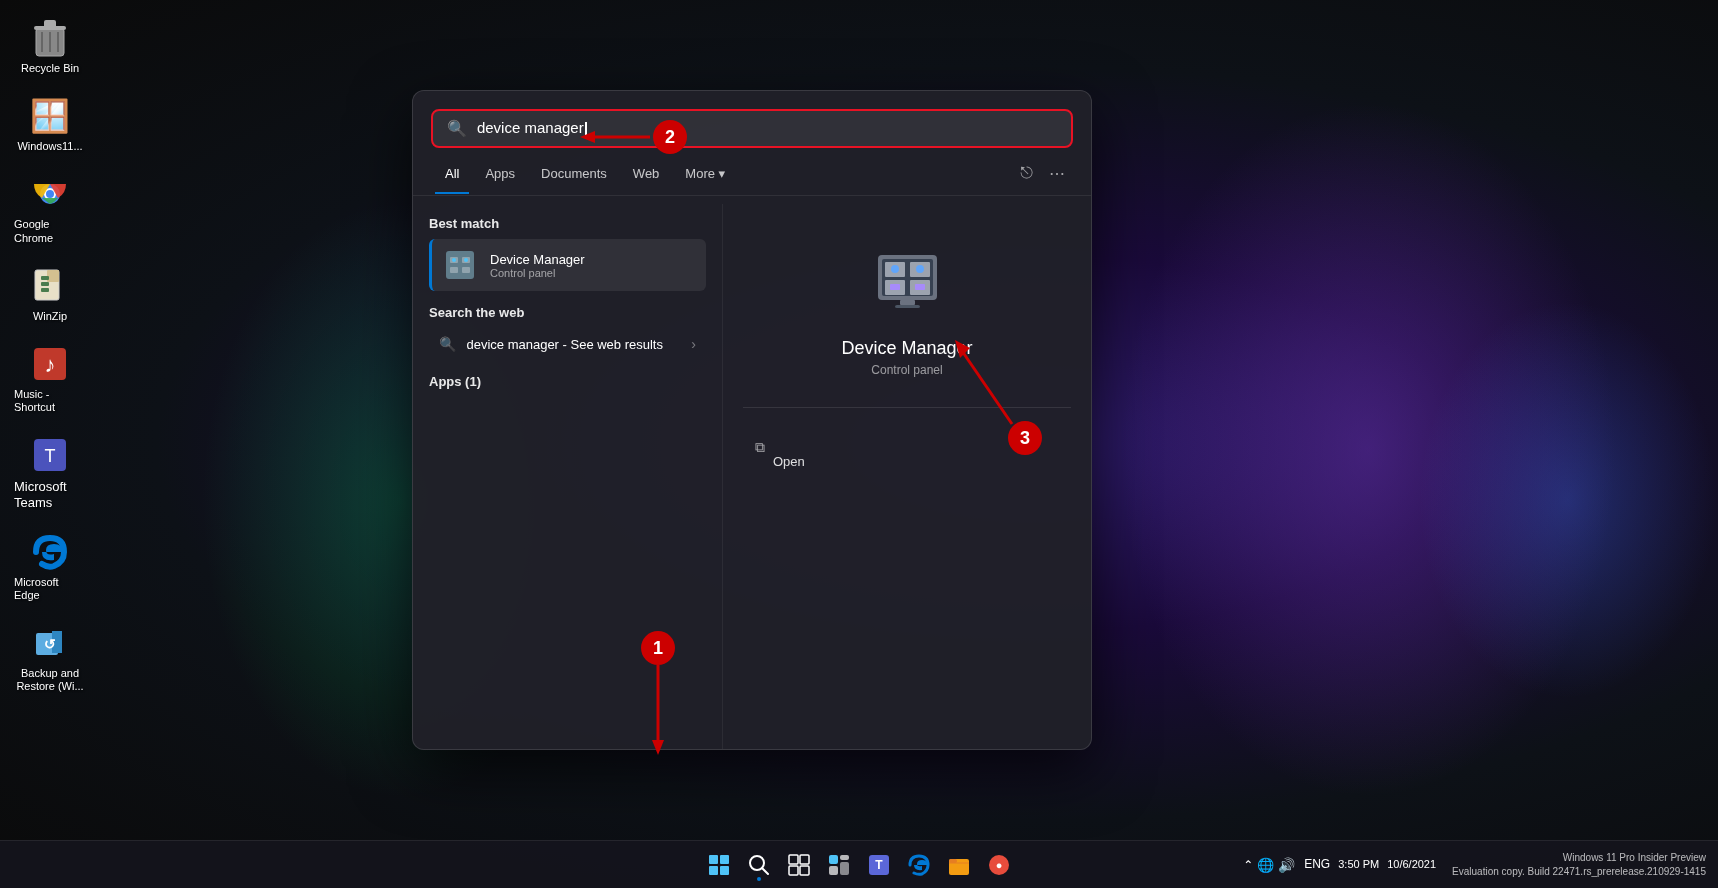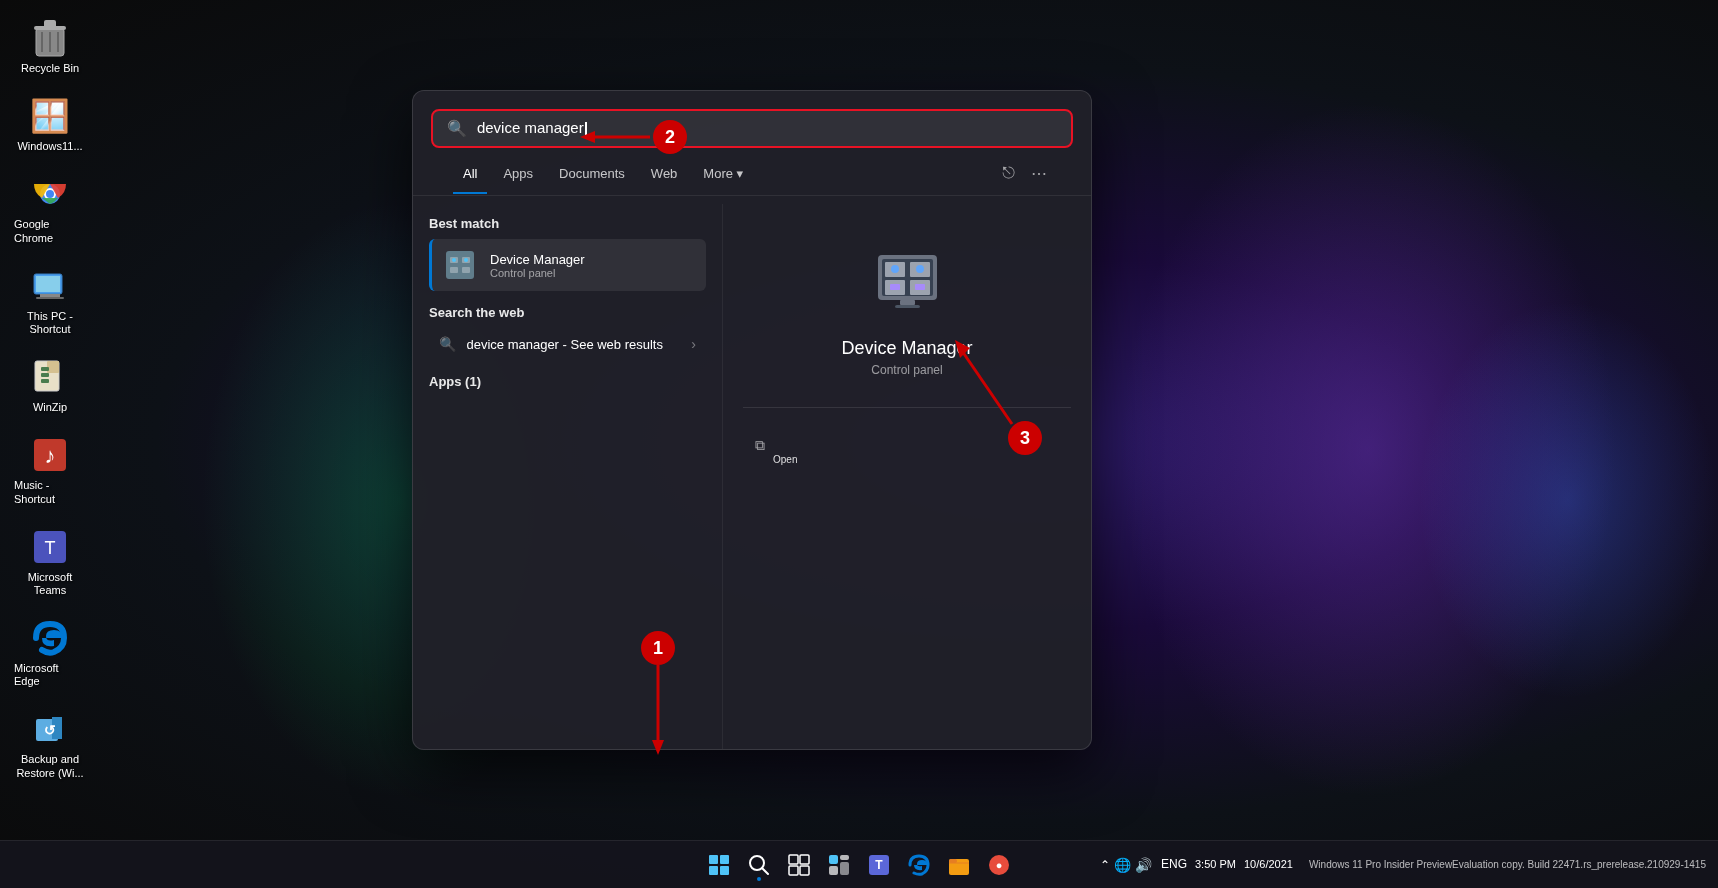--- a/index.html
+++ b/index.html
@@ -133,21 +133,21 @@
       height: 16px;
       background: white;
       margin-left: 1px;
       vertical-align: middle;
     }
 
     
     .filter-tabs {
       display: flex;
       align-items: center;
-      padding: 0 40px;
+      padding: 0 22px;
       gap: 6px;
       margin-bottom: 8px;
       border-bottom: 1px solid rgba(255,255,255,0.08);
       padding-bottom: 8px;
     }
 
     .filter-tab {
       color: rgba(255,255,255,0.75);
       font-size: 13px;
       padding: 4px 10px;
@@ -331,21 +331,21 @@
       width: 100%;
     }
 
     .open-icon {
       color: rgba(255,255,255,0.6);
       font-size: 14px;
     }
 
     .open-label {
       color: rgba(255,255,255,0.85);
-      font-size: 10px;
+      font-size: 13px;
       margin-top: 28px;
     }
 
     
     .arrows-overlay {
       position: absolute;
       top: 0;
       left: 0;
       width: 100%;
       height: 100%;
@@ -493,31 +493,20 @@
           <circle cx="18" cy="18" r="6" fill="white"></circle>
           <circle cx="18" cy="18" r="4" fill="#4285f4"></circle>
           <path d="M18 8 L34 8 A16 16 0 0 1 26 22 Z" fill="#ea4335" opacity="0.9"></path>
           <path d="M18 8 L2 8 A16 16 0 0 0 10 22 Z" fill="#fbbc05" opacity="0.9"></path>
           <path d="M10 22 L18 28 A16 16 0 0 0 26 22 Z" fill="#34a853" opacity="0.9"></path>
         </svg>
       </div>
       <span class="icon-label">Google Chrome</span>
     </div>
 
-    <div class="desktop-icon">
-      <div class="icon-img">
-        <svg width="36" height="36" viewBox="0 0 36 36">
-          <rect x="2" y="6" width="28" height="20" rx="2" fill="#4a9eed" stroke="#357abd" stroke-width="1"></rect>
-          <rect x="4" y="8" width="24" height="16" fill="#87ceeb"></rect>
-          <rect x="8" y="26" width="20" height="3" fill="#888"></rect>
-          <rect x="4" y="29" width="28" height="2" rx="1" fill="#666"></rect>
-        </svg>
-      </div>
-      <span class="icon-label" style="color:white; font-size:11px; text-align:center; text-shadow: 1px 1px 2px rgba(0,0,0,0.8);">This PC - Shortcut</span>
-    </div>
 
     <div class="desktop-icon">
       <div class="icon-img">
         <svg width="34" height="36" viewBox="0 0 34 36">
           <rect x="2" y="2" width="24" height="30" rx="2" fill="#e8e0c8" stroke="#ccc" stroke-width="1"></rect>
           <rect x="14" y="2" width="12" height="12" rx="1" fill="#d4c090"></rect>
           <rect x="8" y="8" width="8" height="4" rx="1" fill="#4a7c4e"></rect>
           <rect x="8" y="14" width="8" height="4" rx="1" fill="#4a7c4e"></rect>
           <rect x="8" y="20" width="8" height="4" rx="1" fill="#4a7c4e"></rect>
         </svg>
@@ -535,21 +524,21 @@
       <span class="icon-label">Music - Shortcut</span>
     </div>
 
     <div class="desktop-icon">
       <div class="icon-img">
         <svg width="36" height="36" viewBox="0 0 36 36">
           <rect x="2" y="2" width="32" height="32" rx="4" fill="#4b53bc"></rect>
           <text x="18" y="25" text-anchor="middle" fill="white" font-size="18">T</text>
         </svg>
       </div>
-      <span class="icon-label" style="color:white; font-size:11px; text-align:center; text-shadow: 1px 1px 2px rgba(0,0,0,0.8);">Microsoft Teams</span>
+      <span class="icon-label" style="color:white; font-size:13px; text-align:left; text-shadow: 1px 1px 2px rgba(0,0,0,0.8);">Microsoft Teams</span>
     </div>
 
 
     <div class="desktop-icon">
       <div class="icon-img">
         <svg width="36" height="36" viewBox="0 0 36 36">
           <path d="M4 18 Q4 4 18 4 Q32 4 32 18 Q32 28 22 32 Q16 34 10 30" fill="none" stroke="#0078d4" stroke-width="6" stroke-linecap="round"></path>
           <path d="M10 18 Q10 28 22 26 L22 20 Q14 22 14 16 Q14 10 22 10 Q30 10 32 18" fill="#0078d4"></path>
         </svg>
       </div>
@@ -765,19 +754,19 @@
 
       <div class="system-tray">
         <div style="color:white; font-size:12px; cursor:pointer;">ENG</div>
 
         <div style="display:flex; flex-direction:row; align-items:flex-end;">
           <span class="clock-display">3:50 PM</span>
           <span class="clock-display">10/6/2021</span>
         </div>
       </div>
 
-      <div style="display:flex; flex-direction:row; align-items:flex-end; margin-left:8px;">
+      <div style="display:flex; flex-direction:column; align-items:flex-end; margin-left:8px;">
         <span class="win-version">Windows 11 Pro Insider Preview</span>
         <span class="win-version">Evaluation copy. Build 22471.rs_prerelease.210929-1415</span>
       </div>
     </div>
   </div>
 </div>
 
 </body></html>

